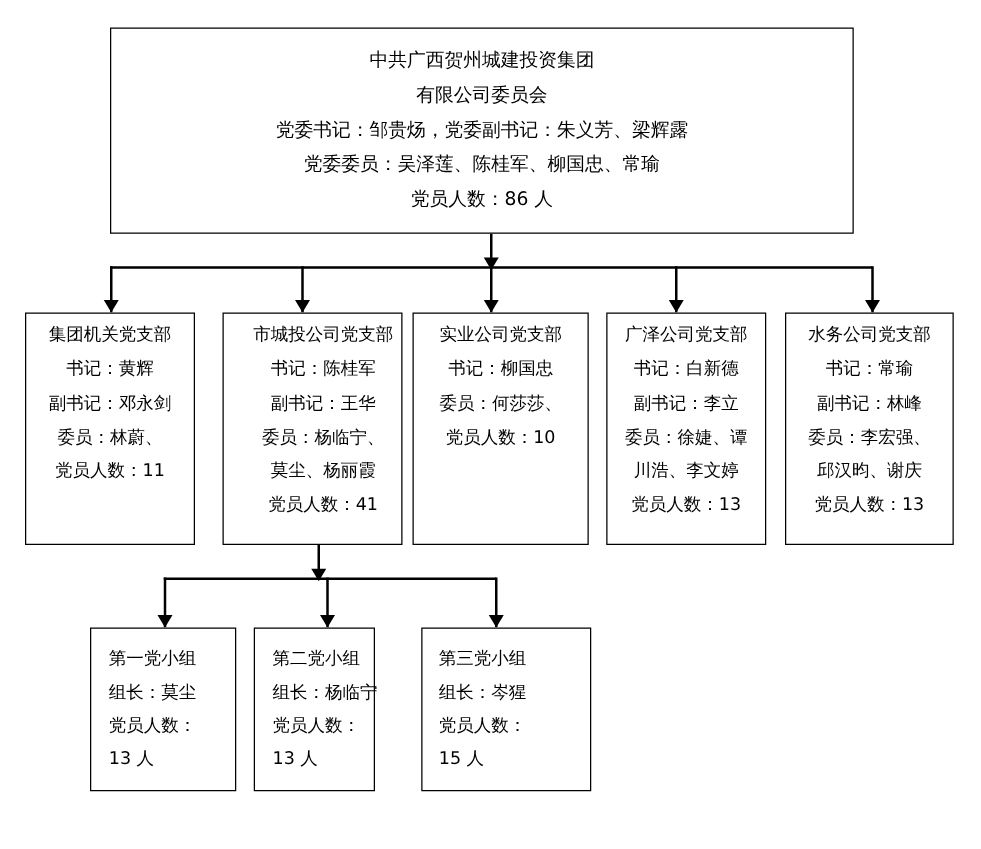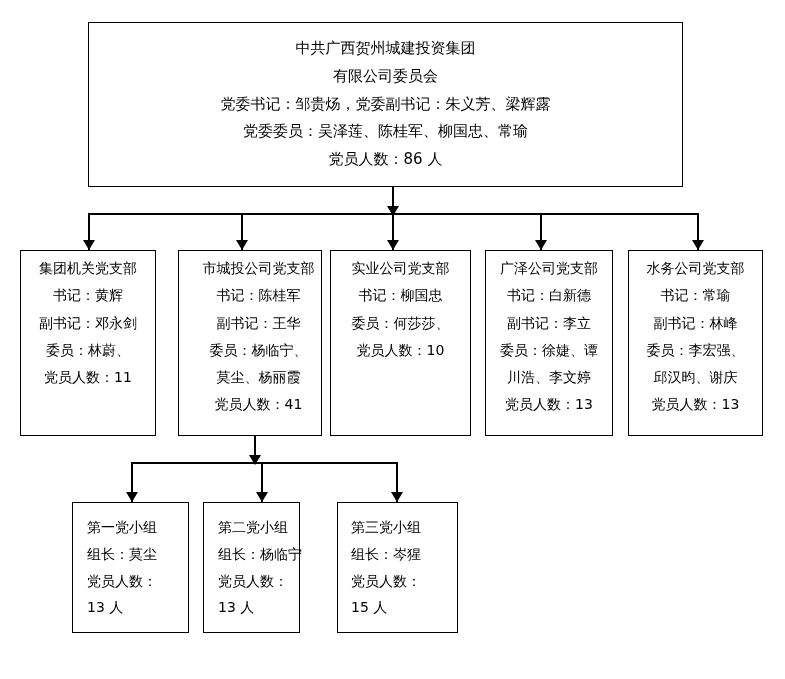--- a/index.html
+++ b/index.html
@@ -62,21 +62,21 @@
     top: 502px;
     height: 131px;
     font-size: 14px;
     justify-content: center;
     align-items: flex-start;
     padding-left: 14px;
   }
   .group .line { line-height: 1.9; text-align: left; }
   #node-group-0 { left: 72px;  width: 117px; }
   #node-group-1 { left: 203px; width: 97px; }
-  #node-group-2 { left: 337px; width: 121px; padding-left: 13px; }
+  #node-group-2 { left: 337px; width: 136px; padding-left: 13px; }
   
   .conn {
     position: absolute;
     background: #000000;
   }
   .v-line { width: 2px; }
   .h-line { height: 2px; }
   .arrow-head {
     position: absolute;
     width: 0;

